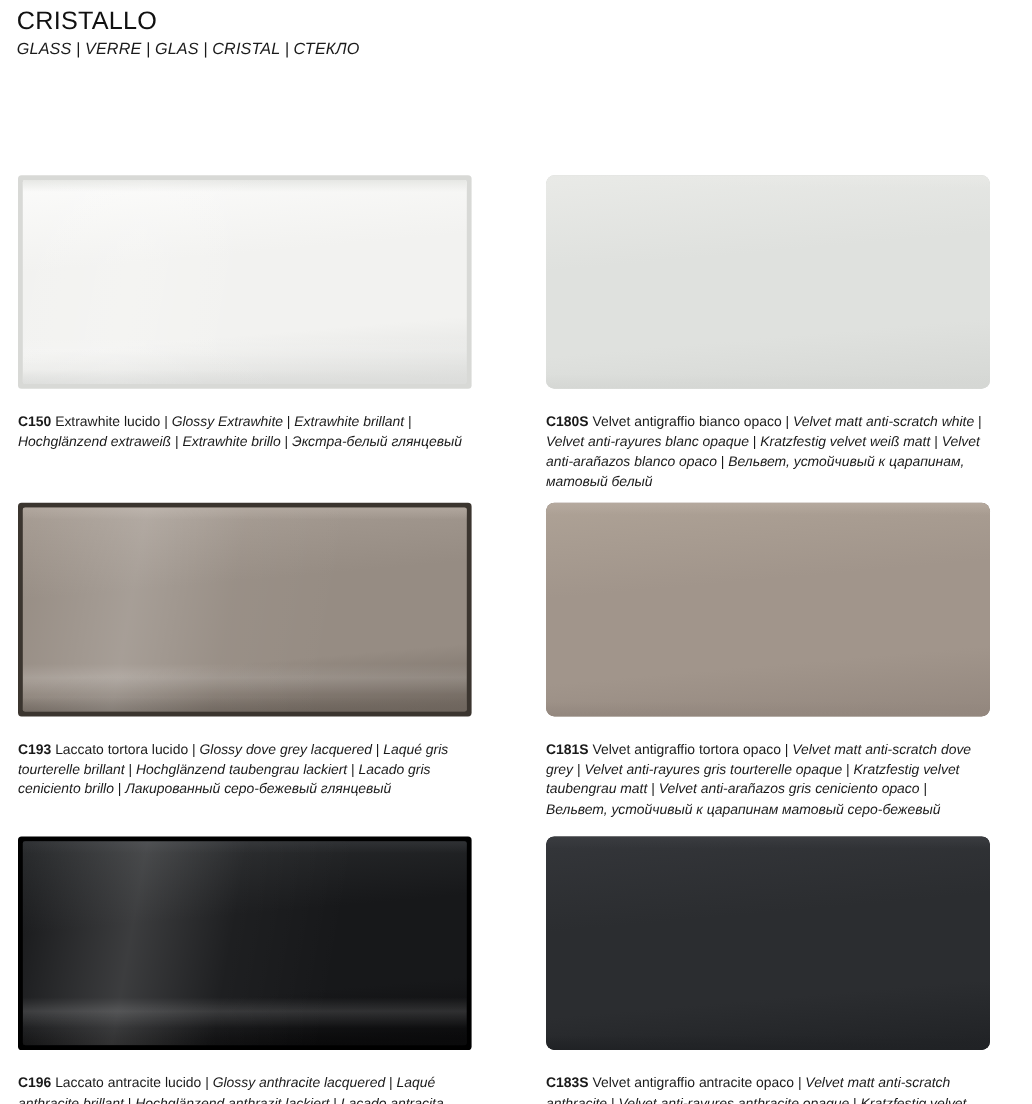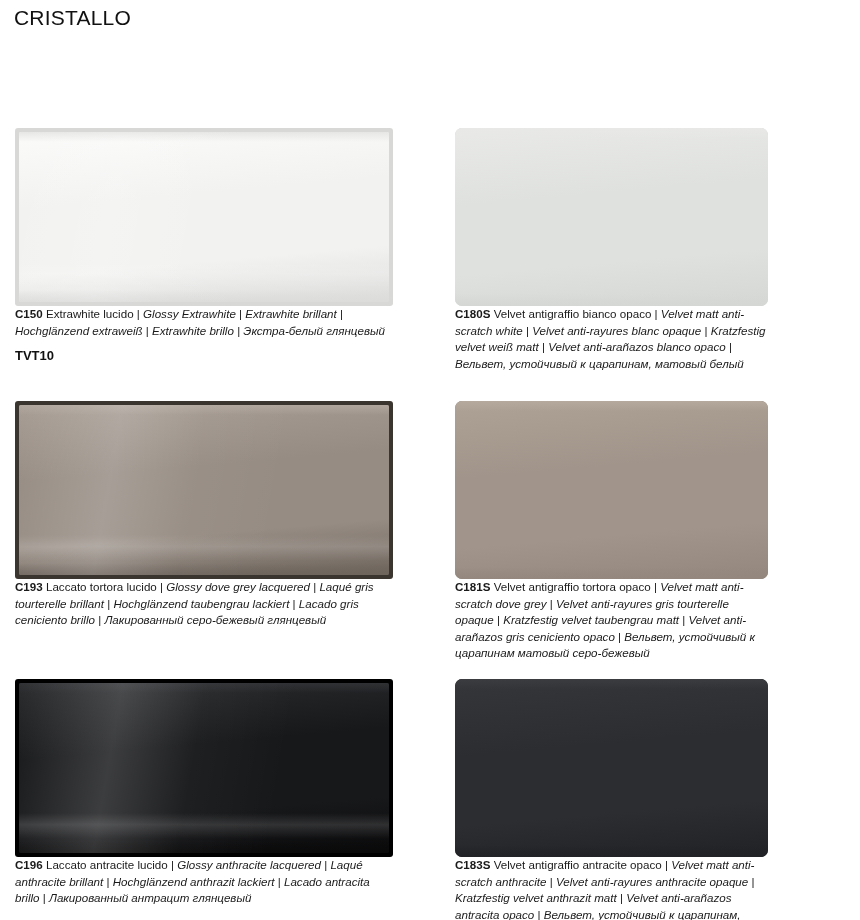--- a/index.html
+++ b/index.html
@@ -42,21 +42,21 @@
     position: relative;
   }
   .sample-row {
     position: relative;
     width: 860px;
   }
   .sample-cell {
     position: absolute;
   }
   .sample-cell.col-left  { left: 15px;  width: 378px; }
-  .sample-cell.col-right { left: 455px; width: 313px; }
+  .sample-cell.col-right { left: 455px; width: 370px; }
 
   
   .swatch {
     position: relative;
     width: 100%;
     height: 178px;
     box-sizing: border-box;
     overflow: hidden;
   }
 
@@ -117,21 +117,21 @@
   .gloss-band {
     position: absolute;
     left: 0; right: 0;
     bottom: 14px;
     height: 26px;
     pointer-events: none;
   }
 
   
   .caption {
-    margin-top: 0;
+    margin-top: 20px;
     font-size: 11.6px;
     line-height: 1.42;
     color: #1a1a1a;
   }
   .caption .code {
     font-weight: bold;
     font-style: normal;
   }
   .caption .it { font-style: italic; }
   .caption .ro { font-style: normal; }
@@ -142,34 +142,34 @@
     font-size: 13px;
     font-weight: bold;
     color: #111;
   }
 </style>
 </head>
 <body>
 
 <div class="page-header">
   <h1 class="page-title">CRISTALLO</h1>
+  <div class="page-subtitle">GLASS | VERRE | GLAS | CRISTAL | СТЕКЛО</div>
 </div>
 
 <div class="samples-grid" id="grid">
     <div id="row-0" class="sample-row" style="position: absolute; top: 98px; left: 0px;">
       <div class="sample-cell col-left">
         <div class="swatch glossy" style="background: linear-gradient(rgb(216, 217, 214) 0%, rgb(216, 217, 214) 100%);">
           <div class="pane" style="background: linear-gradient(175deg, rgb(251, 251, 250) 0%, rgb(242, 242, 240) 38%, rgb(242, 242, 240) 72%, rgb(220, 221, 219) 100%);">
             <div class="edge-top" style="background: linear-gradient(rgb(230, 231, 228) 0%, rgba(255, 255, 255, 0) 100%);"></div>
             <div class="gloss-band" style="background: linear-gradient(rgba(255, 255, 255, 0) 0%, rgba(255, 255, 255, 0.13) 45%, rgba(255, 255, 255, 0) 100%);"></div>
             <div class="edge-bottom" style="background: linear-gradient(0deg, rgb(220, 221, 219) 0%, rgba(255, 255, 255, 0) 100%);"></div>
           </div>
         </div>
         <div class="caption"><span class="code">C150</span><span class="ro"> Extrawhite lucido </span><span class="sep">| </span><span class="it">Glossy Extrawhite </span><span class="sep">| </span><span class="it">Extrawhite brillant </span><span class="sep">| </span><span class="it">Hochglänzend extraweiß </span><span class="sep">| </span><span class="it">Extrawhite brillo </span><span class="sep">| </span><span class="it">Экстра-белый глянцевый </span></div>
-        <div class="extra-code">TVT10</div>
       </div>
       <div class="sample-cell col-right">
         <div class="swatch matte" style="background: rgb(210, 212, 209);">
           <div class="pane" style="background: linear-gradient(175deg, rgb(233, 234, 231) 0%, rgb(223, 225, 222) 38%, rgb(223, 225, 222) 72%, rgb(213, 215, 212) 100%);">
             <div class="edge-top" style="background: linear-gradient(rgb(232, 233, 230) 0%, rgba(255, 255, 255, 0) 100%);"></div>
             <div class="edge-bottom" style="background: linear-gradient(0deg, rgb(213, 215, 212) 0%, rgba(255, 255, 255, 0) 100%);"></div>
           </div>
         </div>
         <div class="caption"><span class="code">C180S</span><span class="ro"> Velvet antigraffio bianco opaco </span><span class="sep">| </span><span class="it">Velvet matt anti-scratch white </span><span class="sep">| </span><span class="it">Velvet anti-rayures blanc opaque </span><span class="sep">| </span><span class="it">Kratzfestig velvet weiß matt </span><span class="sep">| </span><span class="it">Velvet anti-arañazos blanco opaco </span><span class="sep">| </span><span class="it">Вельвет, устойчивый к царапинам, матовый белый </span></div>
       </div>

